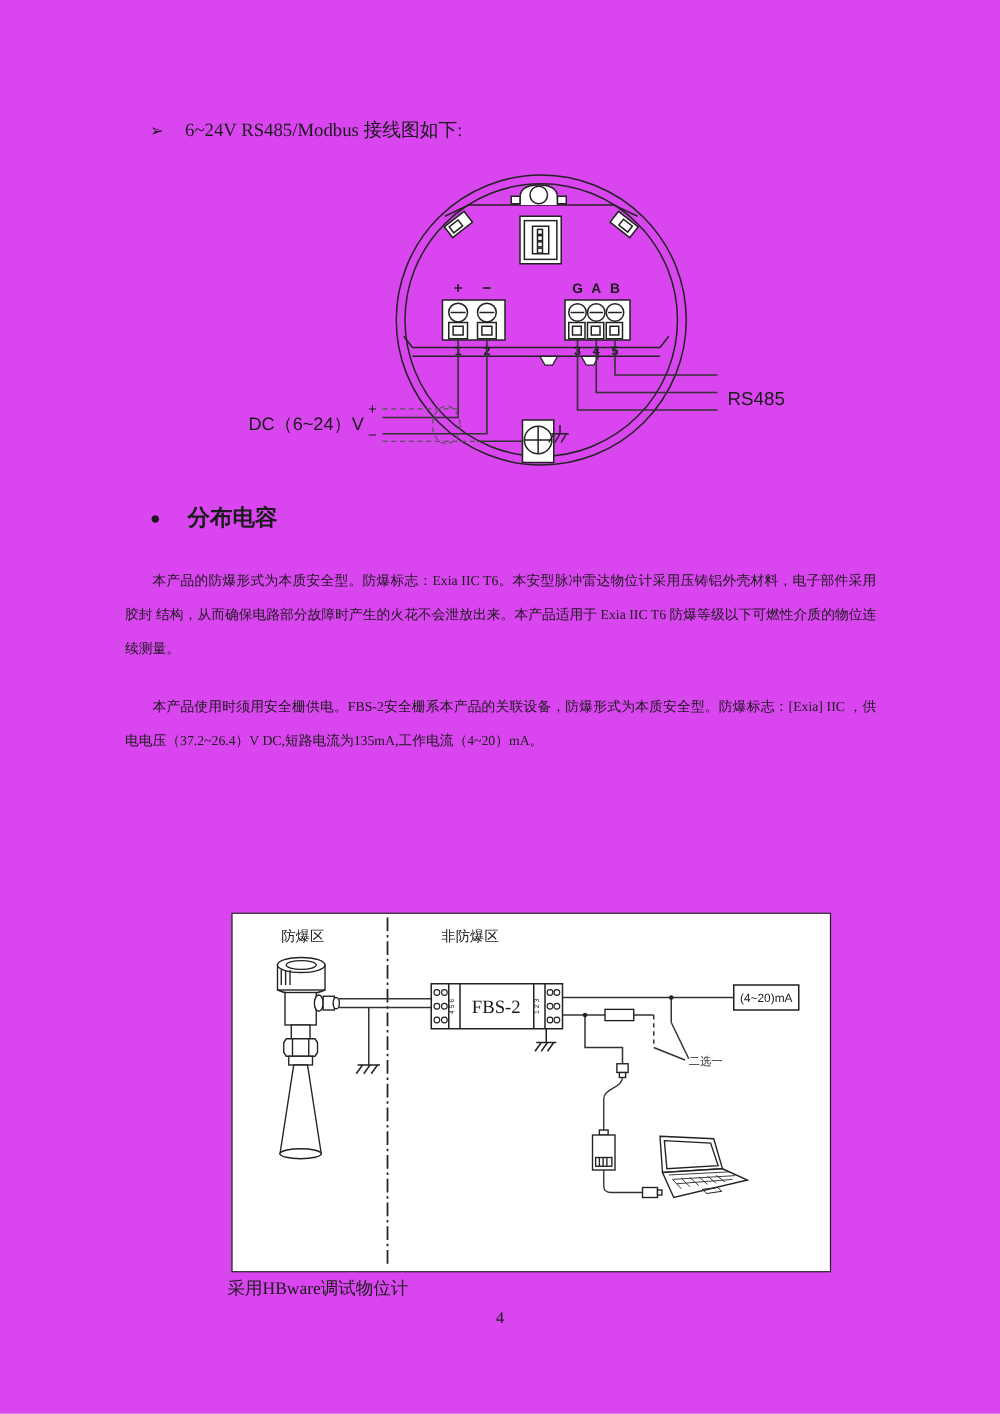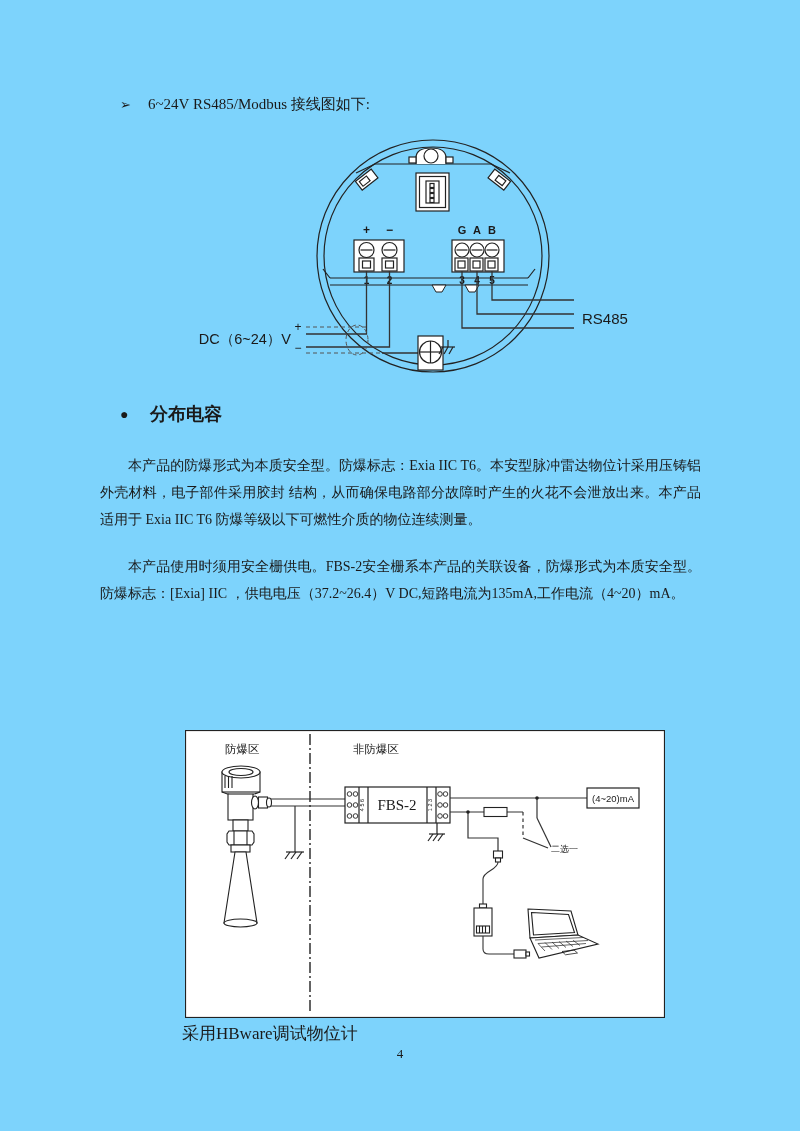--- a/index.html
+++ b/index.html
@@ -1,28 +1,28 @@
 <!DOCTYPE html>
 <html><head>
 <meta charset="utf-8">
 <style>
   html,body{margin:0;padding:0;background:#e8e8e8;}
   .page{
-    position:relative;width:800px;height:1131px;background:#7dd3fc;
+    position:relative;width:800px;height:1131px;background:#d946ef;
     font-family:"Liberation Serif", serif;color:#1a1a1a;overflow:hidden;
     margin:0 auto;
   }
   .intro-line{position:absolute;left:120px;top:95px;font-size:15px;white-space:nowrap;}
   .intro-line .marker{display:inline-block;width:28px;font-size:13px;}
   .section-head{position:absolute;left:120px;top:402px;font-size:18px;font-weight:bold;white-space:nowrap;}
   .section-head .marker{display:inline-block;width:30px;font-size:14px;vertical-align:1px;}
-  .body-text{position:absolute;left:100px;top:452px;width:601px;font-size:14px;line-height:27px;text-align:justify;}
+  .body-text{position:absolute;left:100px;top:452px;width:601px;font-size:11px;line-height:27px;text-align:justify;}
   .body-text p{margin:0 0 20px 0;text-indent:2em;}
   .diagram-svg{position:absolute;}
-  .caption{position:absolute;left:182px;top:1022px;font-size:17px;}
+  .caption{position:absolute;left:182px;top:1022px;font-size:14px;}
   .page-number{position:absolute;left:0;top:1046px;width:800px;text-align:center;font-size:13px;}
   svg text{font-family:"Liberation Sans", sans-serif;fill:#1a1a1a;}
   .seriftxt{font-family:"Liberation Serif", serif !important;}
 </style>
 </head>
 <body>
 
 <div class="page">
 
   <div class="intro-line">

